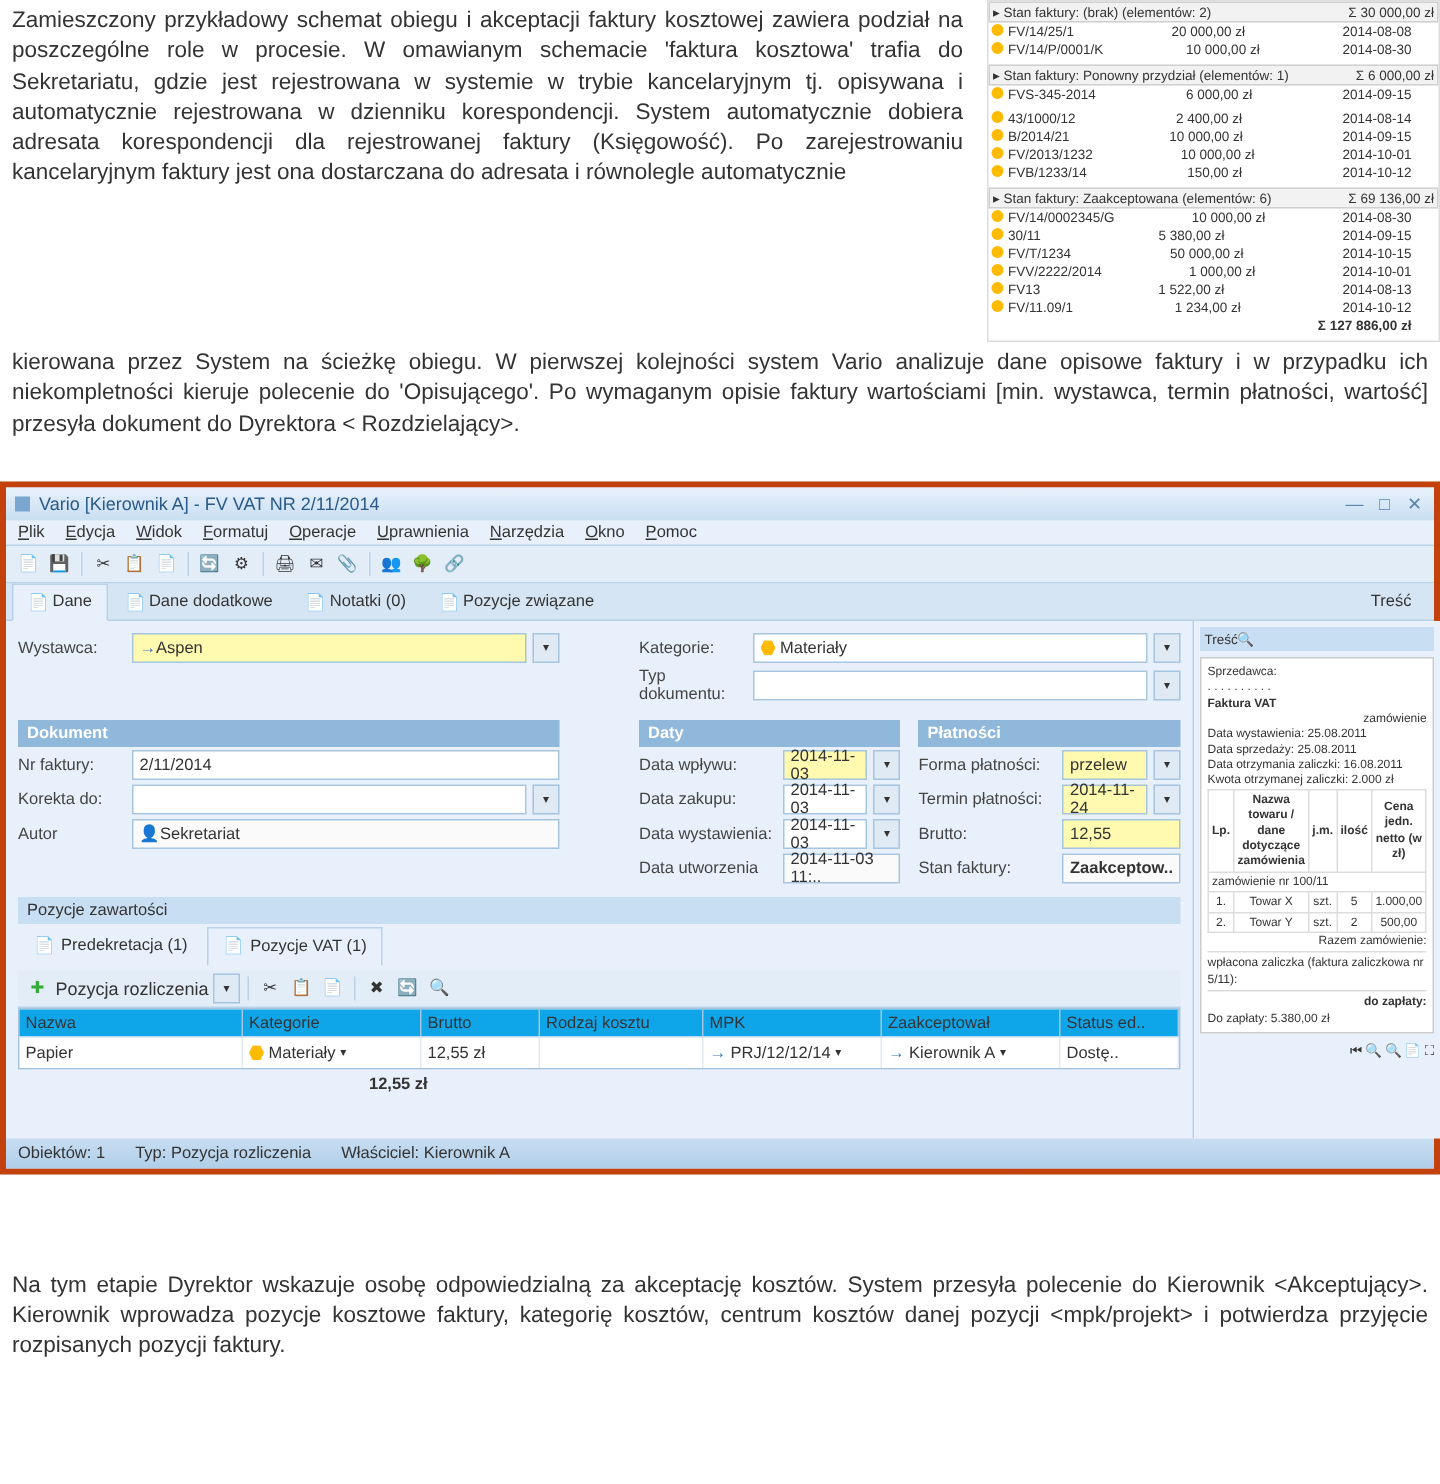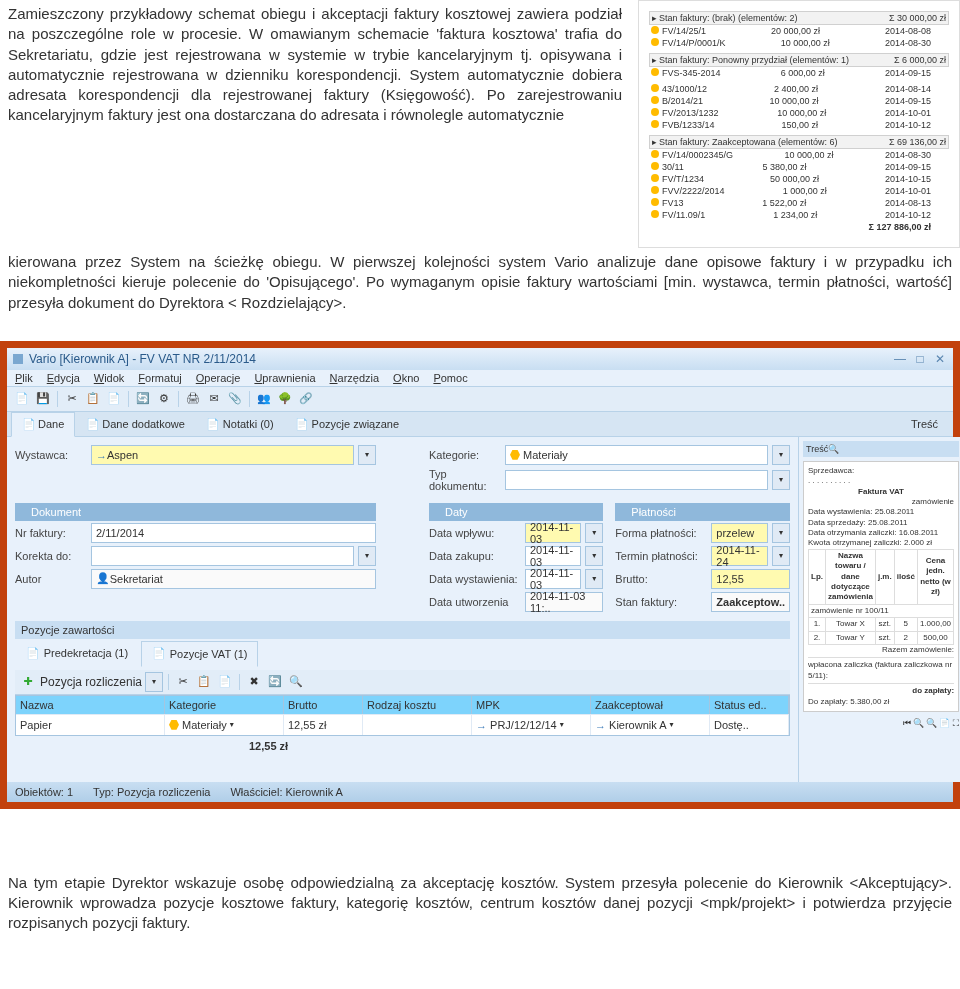--- a/index.html
+++ b/index.html
@@ -1,25 +1,25 @@
 <!DOCTYPE html>
 <html><head>
 <meta charset="utf-8">
 <style>
 body{margin:0;font-family:Arial,sans-serif;font-size:12px;background:#fff;color:#333;width:960px}
 .doc{padding:4px 8px}
 .doc p{margin:0 0 8px 0;text-align:justify;font-size:15px;line-height:1.35}
 .top{display:flex;gap:8px}
-.sidebox{flex:0 0 300px;border:1px solid #ddd;background:#fff;font-size:9px;padding:10px}
+.sidebox{flex:0 0 300px;border:1px solid #ddd;background:#fff;font-size:9px;padding:0}
 .sgrp{margin-bottom:4px}
 .shd{background:#f2f2f2;padding:1px 2px;display:flex;justify-content:space-between;border:1px solid #d0d0d0}
 .srow{display:flex;justify-content:space-between;padding:1px 18px 1px 2px}
 .srow .dot{width:8px;height:8px;border-radius:50%;background:#fb0;margin-right:3px;display:inline-block}
 .srow span{white-space:nowrap}
-.app{margin-top:16px;border:7px solid #c2410c;background:#dce9f5}
+.app{margin-top:16px;border:4px solid #c2410c;background:#dce9f5}
 .title{background:linear-gradient(#e8f1fb,#c8def2);padding:4px 6px;display:flex;align-items:center;gap:6px;font-size:12px;color:#2a5a8a}
 .title .sp{flex:1}
 .title .wc{width:14px;height:14px;text-align:center;color:#5a86b0;cursor:pointer}
 .menu{background:#e8f1fb;padding:2px 8px;display:flex;gap:14px;font-size:11px;border-bottom:1px solid #b8d2e8}
 .menu span{cursor:pointer}
 .menu span u{text-decoration:underline}
 .tbar{background:#e2edf8;padding:3px 6px;display:flex;gap:3px;align-items:center;border-bottom:1px solid #b8d2e8}
 .tbar .ico{width:18px;height:18px;display:inline-flex;align-items:center;justify-content:center;font-size:11px}
 .tbar .sep{width:1px;height:16px;background:#b8d2e8;margin:0 2px}
 .tabs{display:flex;background:#d6e5f3;padding:0 4px;gap:0;border-bottom:1px solid #b8d2e8}
@@ -29,26 +29,26 @@
 .body{display:flex;background:#e8f1fb}
 .main{flex:1;padding:8px}
 .side{flex:0 0 145px;border-left:1px solid #b8d2e8;background:#e8f1fb;padding:4px;font-size:9px}
 .side .shd2{background:#c8def2;padding:3px;margin-bottom:4px}
 .frow{display:flex;align-items:center;margin-bottom:3px;gap:4px}
 .lbl{width:72px;font-size:11px;color:#444}
 .fld{flex:1;background:#fff;border:1px solid #a5c5e0;padding:2px 4px;font-size:11px;height:14px;display:flex;align-items:center}
 .fld.yl{background:#fffab0}
 .fld.ro{background:#fafafa}
 .dd{width:16px;height:18px;background:#e0eaf5;border:1px solid #a5c5e0;display:flex;align-items:center;justify-content:center;font-size:8px;cursor:pointer}
-.sechd{background:#8fb8db;color:#fff;padding:3px 16px;font-size:11px;font-weight:normal;margin:4px 0 2px 0}
+.sechd{background:#8fb8db;color:#fff;padding:3px 6px;font-size:11px;font-weight:bold;margin:4px 0 2px 0}
 .sechd2{background:#c8def2;padding:3px 6px;font-size:11px;margin:6px 0 2px 0;display:flex;align-items:center}
 .cols{display:flex;gap:53px}
 .col{flex:1}
 .tbl{background:#fff;border:1px solid #a5c5e0}
-.thd{background:#7dd3fc;display:flex;font-size:11px}
+.thd{background:#0ea5e9;display:flex;font-size:11px}
 .thd>div{padding:3px 4px;border-right:1px solid #a5c5e0}
 .trow{display:flex;font-size:11px;border-top:1px solid #e0eaf5}
 .trow>div{padding:2px 4px;border-right:1px solid #e0eaf5;height:16px;display:flex;align-items:center}
 .sum{display:flex;justify-content:flex-start;padding:4px 0 4px 234px;font-size:11px;font-weight:bold}
 .status{background:linear-gradient(#c8def2,#b0cee8);padding:4px 8px;font-size:11px;display:flex;gap:20px;align-items:flex-end}
 .status .sp{flex:1}
 .hex{width:10px;height:10px;display:inline-block;background:#fb0;clip-path:polygon(25% 0,75% 0,100% 50%,75% 100%,25% 100%,0 50%)}
 .arr{color:#3a7ab8}
 .sq{width:10px;height:10px;background:#7aa7d0;display:inline-block}
 .preview{background:#fff;border:1px solid #ccc;padding:4px;font-size:8px;line-height:1.3}
@@ -345,21 +345,21 @@
    <div class="sum">
           <span>12,55 zł</span>
         </div>
    <div style="height:18px"></div>
   </div>
   <div class="side">
    <div class="shd2"><span>Treść</span><span style="flex:1"></span><span>🔍</span></div>
    <div class="preview">
     <div>Sprzedawca:</div>
     <div>. . . . . . . . . .</div>
-    <div style="text-align:center"><b>Faktura VAT</b></div>
+    <div style="text-align:left"><b>Faktura VAT</b></div>
     <div style="text-align:right">zamówienie</div>
     <div>Data wystawienia: 25.08.2011</div>
     <div>Data sprzedaży: 25.08.2011</div>
     <div>Data otrzymania zaliczki: 16.08.2011</div>
     <div>Kwota otrzymanej zaliczki: 2.000 zł</div>
     <table class="ptbl" id="ptbl">
             <tbody>
               <tr>
                 <th>Lp.</th>
                 <th>Nazwa towaru / dane dotyczące zamówienia</th>

